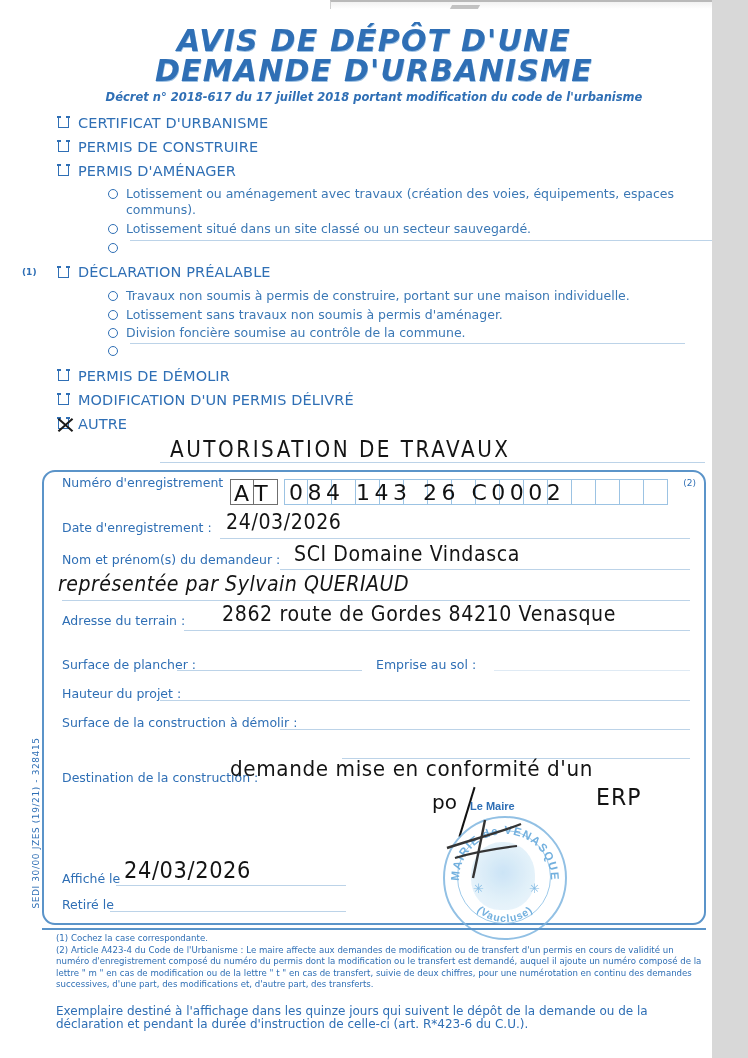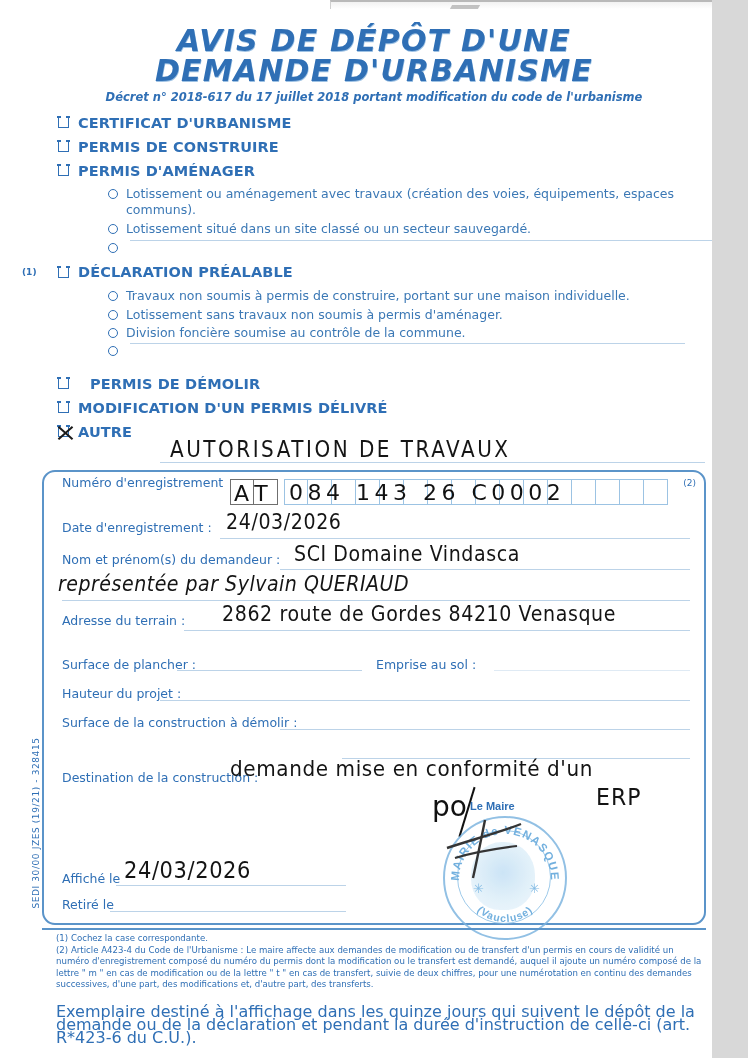--- a/index.html
+++ b/index.html
@@ -41,21 +41,21 @@
     box-sizing:border-box;margin-right:9px;flex:none;position:relative;
   }
   .cb:before{content:"";position:absolute;top:-1.6px;left:-1.6px;width:4px;height:1.6px;background:#2f6fb5;}
   .cb:after{content:"";position:absolute;top:-1.6px;right:-1.6px;width:4px;height:1.6px;background:#2f6fb5;}
   .cb.checked .x1,.cb.checked .x2{
     position:absolute;left:-3px;top:5px;width:19px;height:2px;background:#1a1a1a;
   }
   .cb.checked .x1{transform:rotate(42deg);}
   .cb.checked .x2{transform:rotate(-42deg);}
   .main-label{
-    font-family:"DejaVu Sans",sans-serif;font-weight:bold;font-size:14.5px;
+    font-family:"DejaVu Sans",sans-serif;font-weight:normal;font-size:14.5px;
     color:#2f6fb5;letter-spacing:0.1px;white-space:nowrap;
   }
   
   .sub-row{padding-left:108px;margin-top:2px;}
   .circ{
     width:10px;height:10px;border:1.6px solid #2f6fb5;border-radius:50%;
     box-sizing:border-box;margin-right:8px;flex:none;margin-top:3px;
   }
   .sub-label{
     font-family:"DejaVu Sans",sans-serif;font-size:12.5px;color:#3b78b5;
@@ -106,31 +106,31 @@
   }
   .stamp-inner{position:absolute;left:12px;top:12px;width:92px;height:92px;
     border:1.5px solid #8cc0e6;border-radius:50%;}
   .stamp-core{position:absolute;left:26px;top:24px;width:64px;height:68px;
     background:radial-gradient(circle at 50% 45%, #bcdcf3 0%, #d9ecf8 55%, #eaf5fc 100%);
     border-radius:48% 48% 45% 45%;opacity:.9;}
   .stamp svg{position:absolute;left:0;top:0;}
   .stamp-cross{position:absolute;left:20px;top:32px;width:78px;height:62px;}
   .lemaire{position:absolute;left:470px;top:800px;font-size:11px;color:#2f6fb5;
     font-family:Liberation Sans, sans-serif;font-weight:bold;}
-  .po{position:absolute;left:432px;top:790px;font-size:28px;color:#111;
+  .po{position:absolute;left:432px;top:790px;font-size:20px;color:#111;
     font-family:"DejaVu Sans",sans-serif;}
   .po-slash{position:absolute;left:466px;top:786px;width:2px;height:52px;background:#111;
     transform:rotate(17deg);}
 
   
   .foot{position:absolute;left:56px;width:650px;font-family:"DejaVu Sans",sans-serif;
     font-size:8.6px;line-height:11.4px;color:#2f6fb5;}
   .foot.f1{top:933px;}
   .foot.f2{top:945px;}
-  .foot.f3{top:1005px;font-size:16px;line-height:13px;}
+  .foot.f3{top:1005px;font-size:12px;line-height:13px;}
 
   
   .side{
     position:absolute;left:-64px;top:818px;width:200px;
     transform:rotate(-90deg);transform-origin:center;
     font-family:"DejaVu Sans",sans-serif;font-size:9px;color:#2f6fb5;
     letter-spacing:0.6px;white-space:nowrap;text-align:center;
   }
   .bottom-rule{position:absolute;left:42px;top:928px;width:664px;border-bottom:2px solid #5b94c9;}
 </style>
@@ -198,21 +198,21 @@
     <div class="row sub-row" style="">
       <span class="circ"></span>
       <span class="sub-label">Division foncière soumise au contrôle de la commune.</span>
     </div>
 
     <div class="row sub-row" style="margin-top:3px;">
       <span class="circ"></span>
       <span class="blank-rule short"></span>
     </div>
 
-    <div class="row main-row" style="margin-top:17px;gap:12px;">
+    <div class="row main-row" style="margin-top:9px;">
       <span class="cb"></span>
       <span class="main-label">PERMIS DE DÉMOLIR</span>
     </div>
 
     <div class="row main-row" style="margin-top:3px;">
       <span class="cb"></span>
       <span class="main-label">MODIFICATION D'UN PERMIS DÉLIVRÉ</span>
     </div>
 
 

